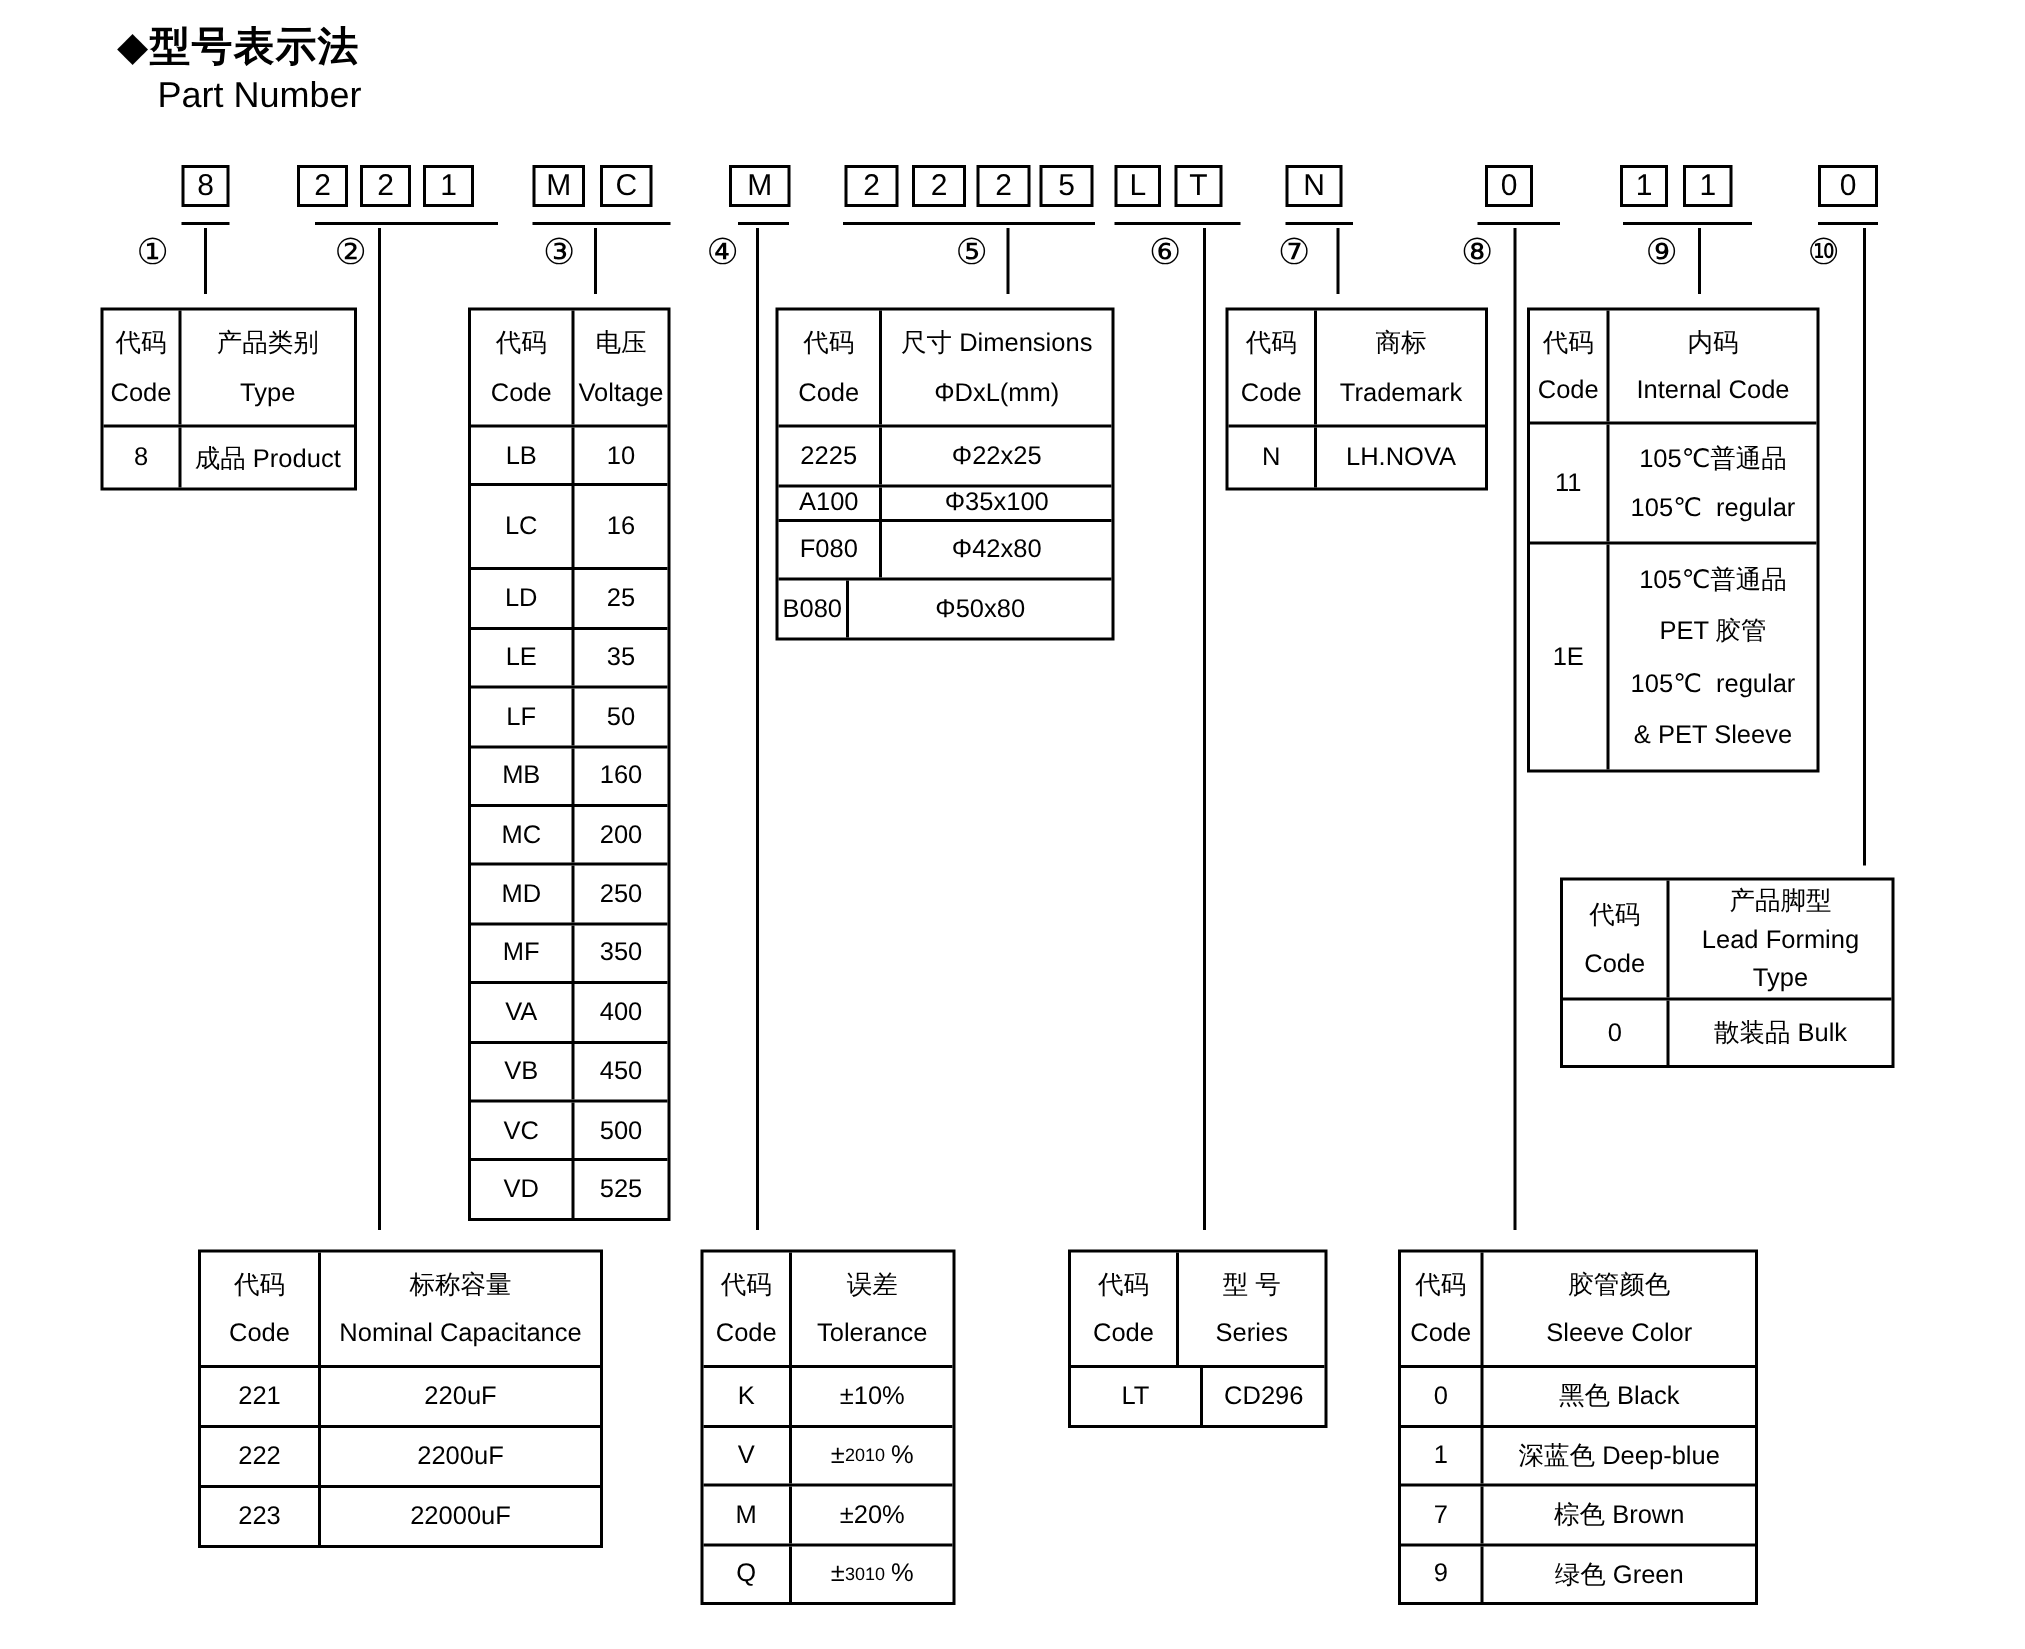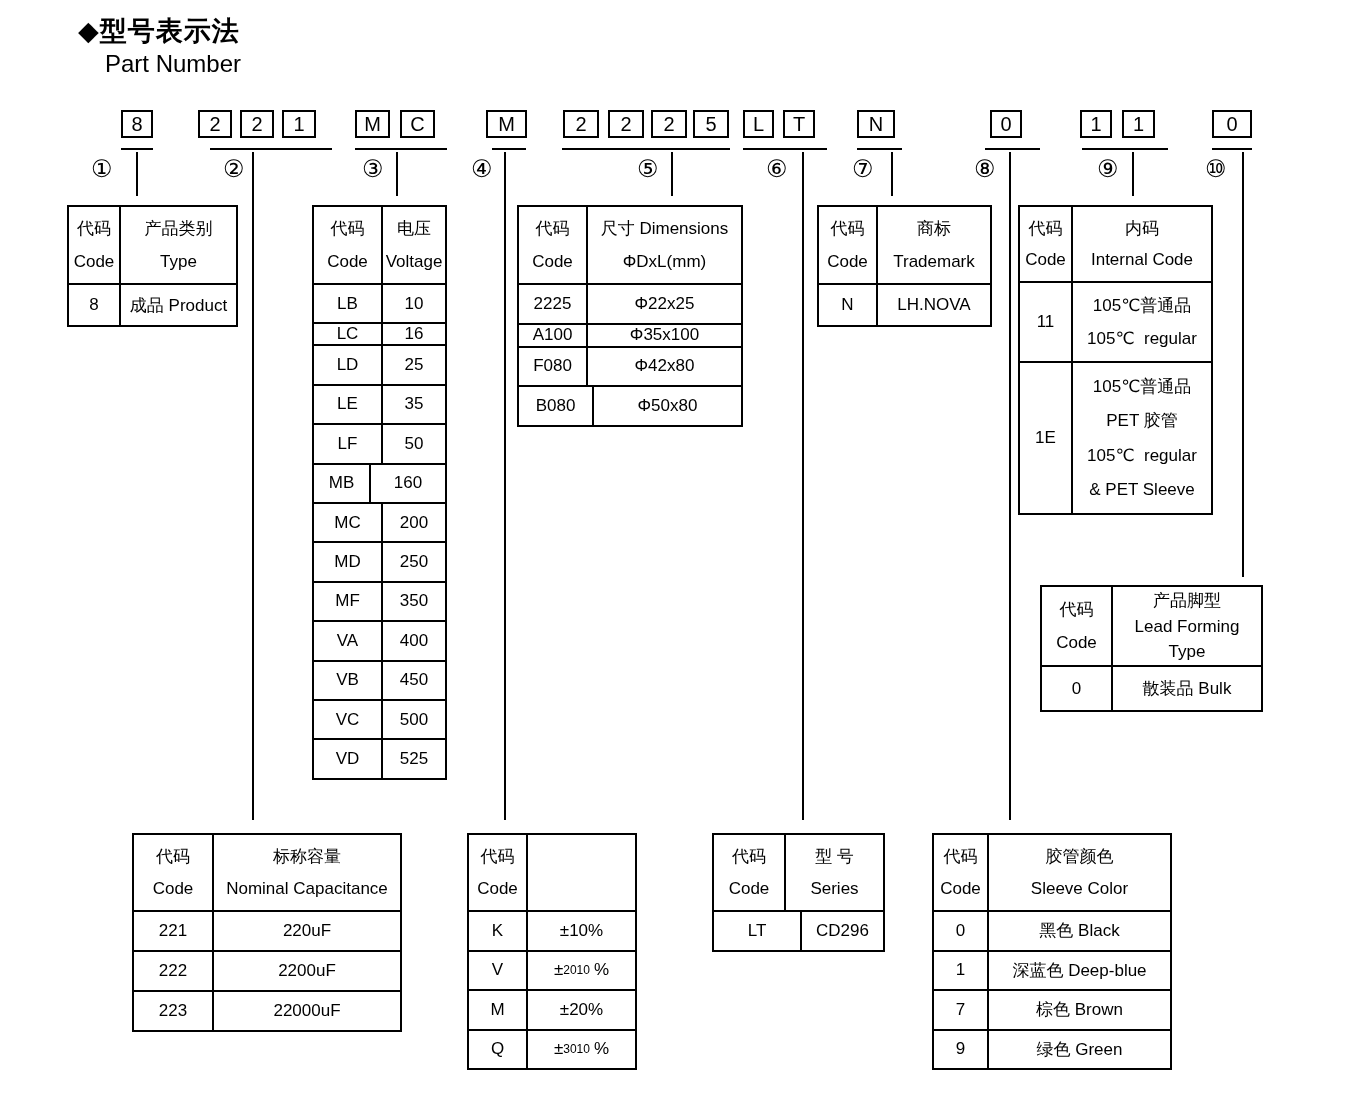--- a/index.html
+++ b/index.html
@@ -114,38 +114,38 @@
       </div>
     <div class="c c2 hcell">
         <span>电压</span>
         <span>Voltage</span>
       </div>
   </div>
   <div class="trow" style="height:39.4px">
       <div class="c c1" style="width:69px">LB</div>
       <div class="c c2">10</div>
     </div>
-  <div class="trow" style="height:22px">
+  <div class="trow" style="height:56px">
       <div class="c c1" style="width:69px">LC</div>
       <div class="c c2">16</div>
     </div>
   <div class="trow" style="height:39.4px">
       <div class="c c1" style="width:69px">LD</div>
       <div class="c c2">25</div>
     </div>
   <div class="trow" style="height:39.4px">
       <div class="c c1" style="width:69px">LE</div>
       <div class="c c2">35</div>
     </div>
   <div class="trow" style="height:39.4px">
       <div class="c c1" style="width:69px">LF</div>
       <div class="c c2">50</div>
     </div>
   <div class="trow" style="height:39.4px">
-      <div class="c c1" style="width:57px">MB</div>
+      <div class="c c1" style="width:69px">MB</div>
       <div class="c c2">160</div>
     </div>
   <div class="trow" style="height:39.4px">
       <div class="c c1" style="width:69px">MC</div>
       <div class="c c2">200</div>
     </div>
   <div class="trow" style="height:39.4px">
       <div class="c c1" style="width:69px">MD</div>
       <div class="c c2">250</div>
     </div>
@@ -188,21 +188,21 @@
     </div>
   <div class="trow" style="height:23px">
       <div class="c c1" style="width:69px">A100</div>
       <div class="c c2">Φ35x100</div>
     </div>
   <div class="trow" style="height:39.6px">
       <div class="c c1" style="width:69px">F080</div>
       <div class="c c2">Φ42x80</div>
     </div>
   <div class="trow" style="height:39.6px">
-      <div class="c c1" style="width:75px">B080</div>
+      <div class="c c1" style="width:47px">B080</div>
       <div class="c c2">Φ50x80</div>
     </div>
 </div>
 
 <div class="tbl" style="left:817px;top:205px;width:175px">
   <div class="trow" style="height:76px">
     <div class="c c1 hcell" style="width:59px">
         <span>代码</span>
         <span>Code</span>
       </div>
@@ -288,20 +288,24 @@
       <div class="c c2">22000uF</div>
     </div>
 </div>
 
 <div class="tbl" style="left:467px;top:833px;width:170px">
   <div class="trow" style="height:75px">
     <div class="c c1 hcell" style="width:59px">
         <span>代码</span>
         <span>Code</span>
       </div>
+    <div class="c c2 hcell">
+        <span>误差</span>
+        <span>Tolerance</span>
+      </div>
   </div>
   <div class="trow" style="height:39.5px">
     <div class="c c1" style="width:59px">K</div>
     <div class="c c2">
         <span class="tpre">±10%</span>
         <sup class="tsup"></sup>
         <sub class="tsub"></sub>
         <span class="tpost"></span>
       </div>
   </div>

